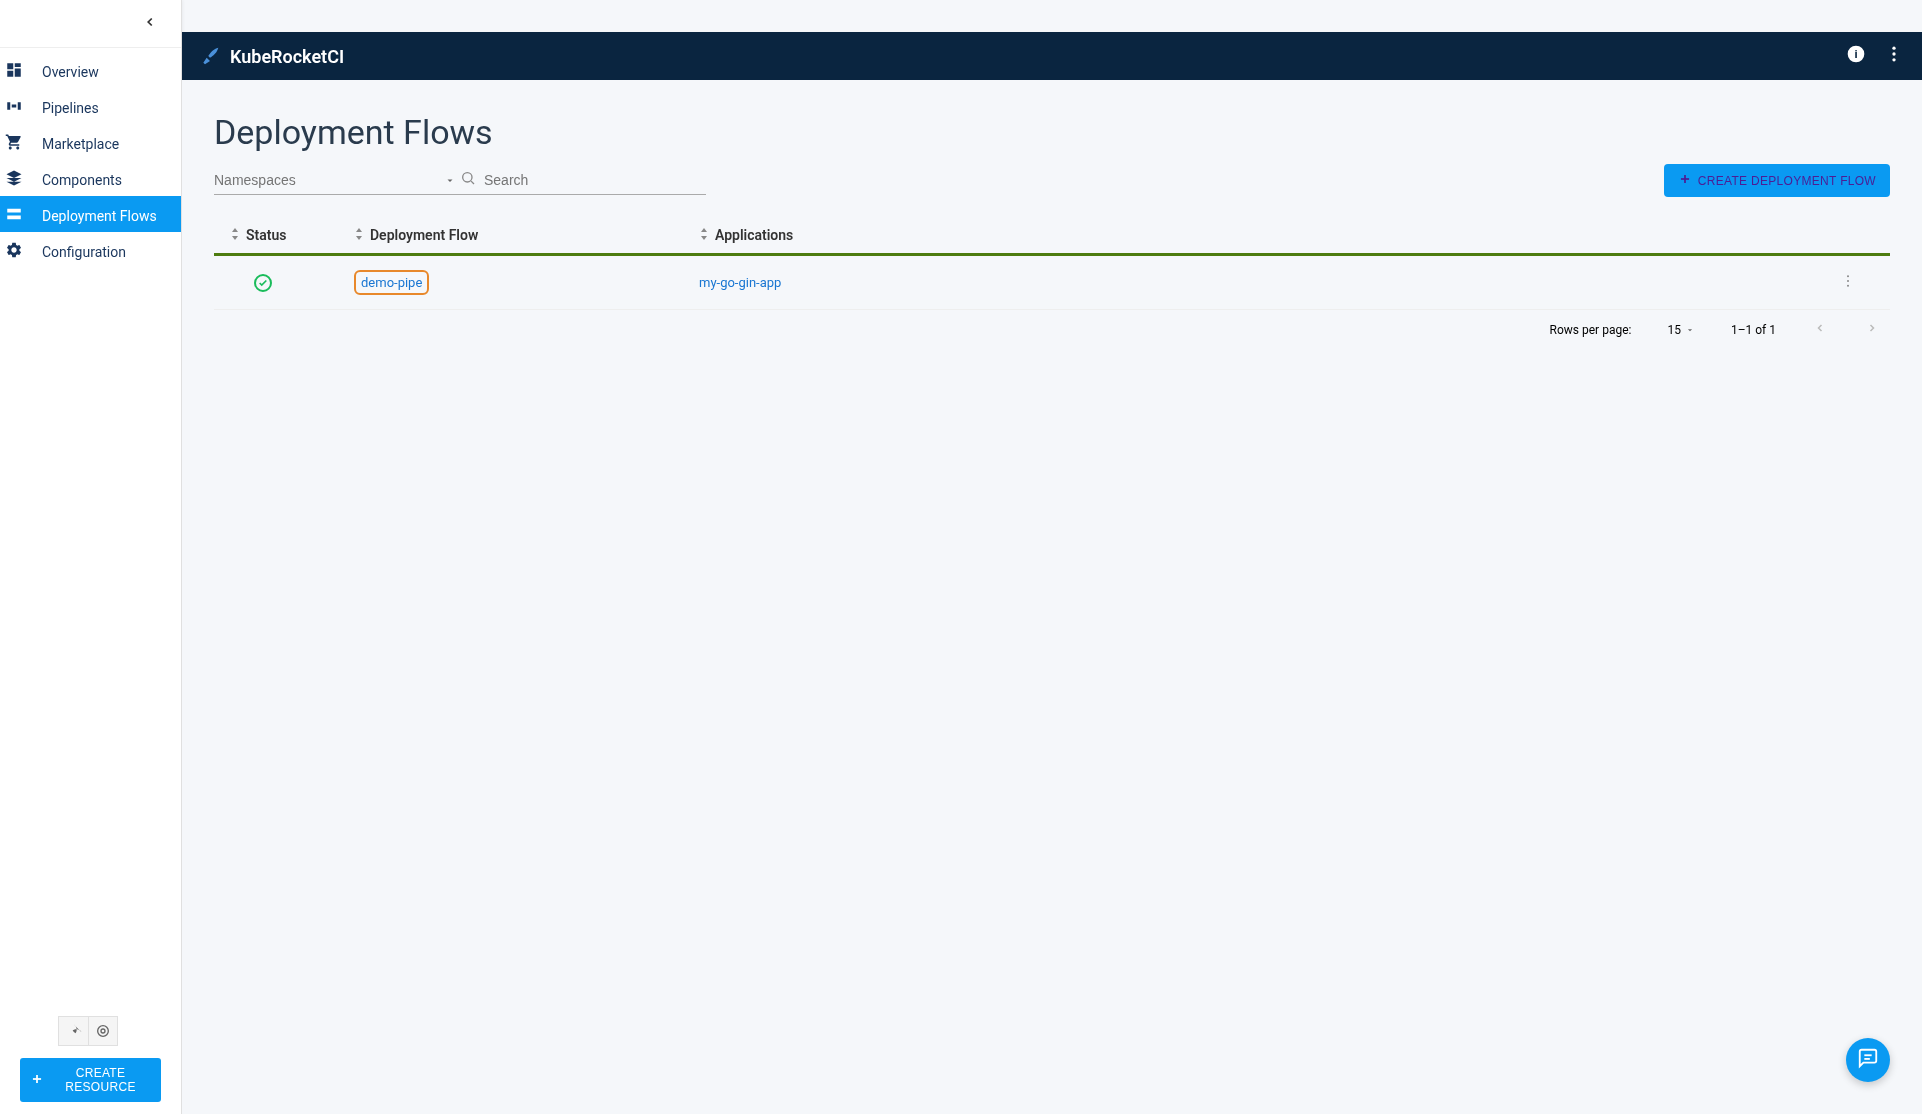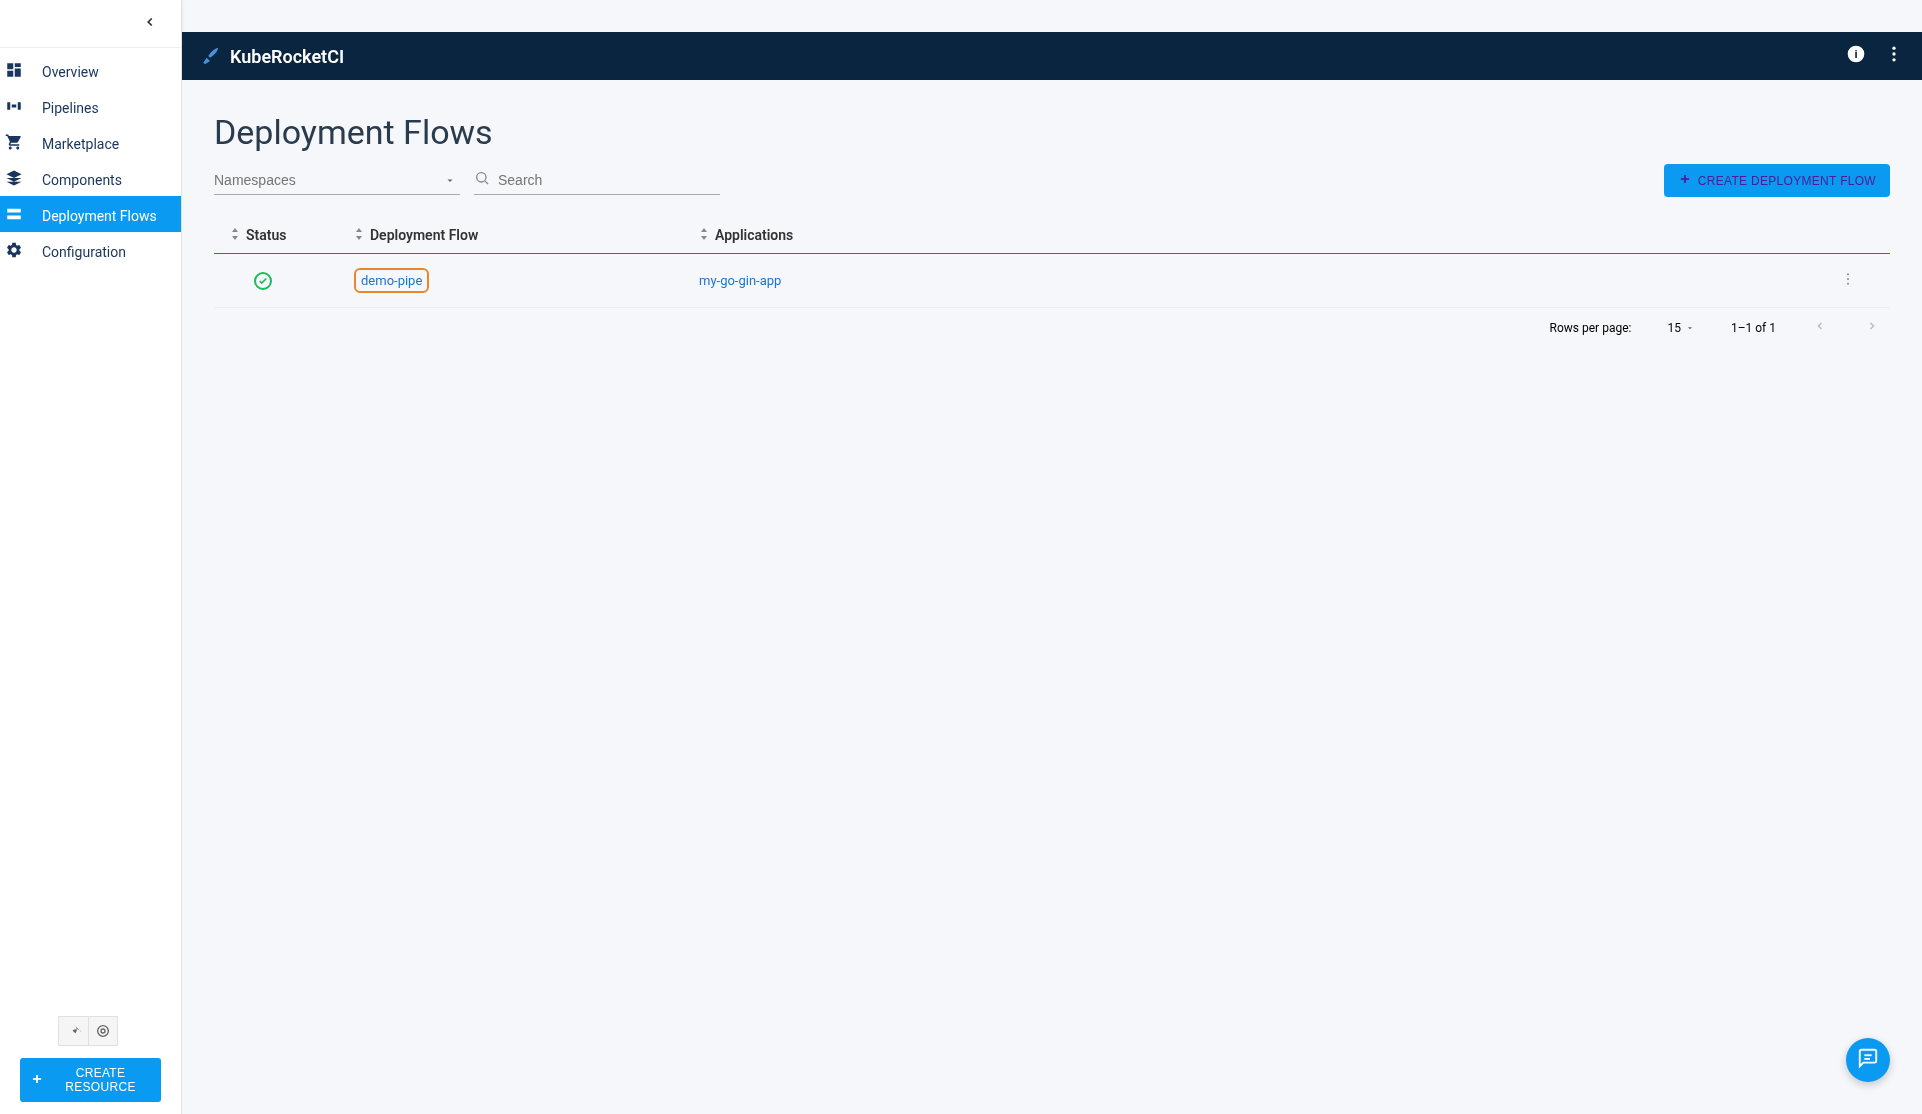--- a/index.html
+++ b/index.html
@@ -140,21 +140,20 @@
     }
     
     .filters-row {
       display: flex;
       align-items: center;
       justify-content: space-between;
       margin-bottom: 20px;
     }
     .filters-left {
       display: flex;
-      gap: 14px;
     }
     .select-field {
       width: 246px;
       position: relative;
     }
     .select-input {
       width: 100%;
       border: none;
       border-bottom: 1px solid #aaa;
       background: transparent;
@@ -199,21 +198,21 @@
       gap: 6px;
       border-radius: 4px;
       letter-spacing: 0.3px;
     }
     
     
     .table-header {
       display: flex;
       align-items: center;
       padding: 10px 10px;
-      border-bottom: 1px solid #4d7c0f;
+      border-bottom: 3px solid #4d7c0f;
       font-size: 14px;
       font-weight: 600;
       color: #333;
     }
     .col-status { width: 130px; display: flex; align-items: center; gap: 6px; padding-left: 6px;}
     .col-flow { flex: 1; display: flex; align-items: center; gap: 6px; max-width: 345px; }
     .col-apps { flex: 1; display: flex; align-items: flex-end; gap: 6px; }
     .col-actions { width: 40px; }
     .sort-icon { color: #888; font-size: 11px; }
     

